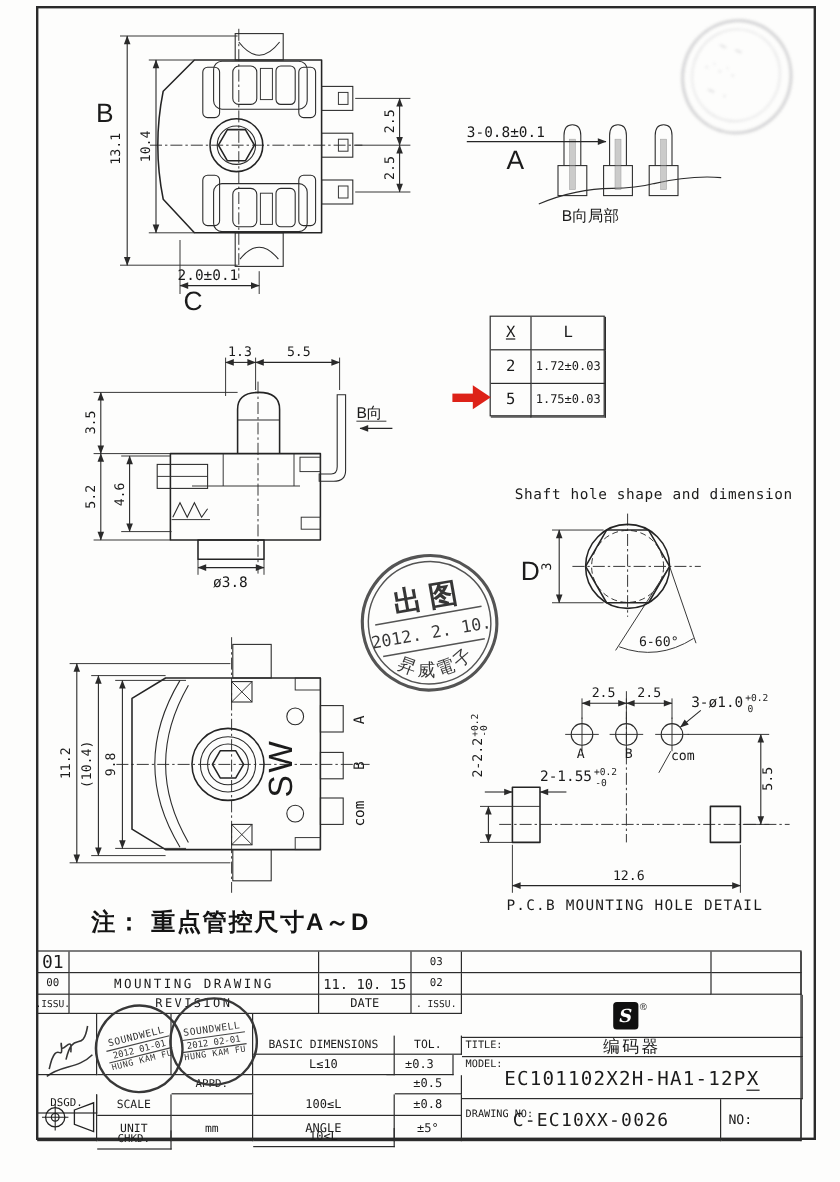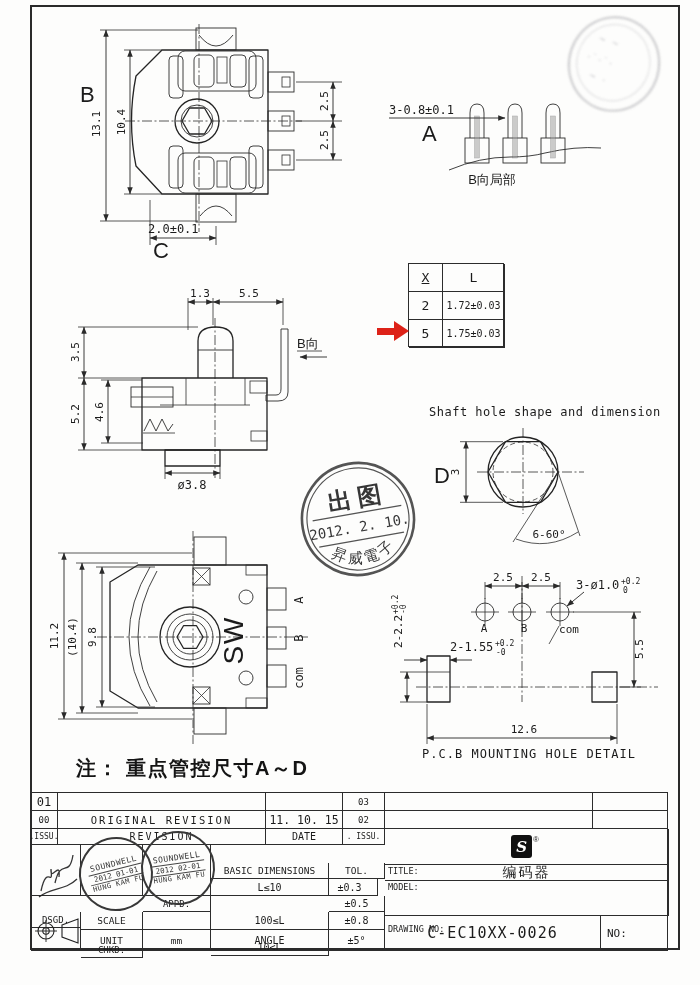--- a/index.html
+++ b/index.html
@@ -347,26 +347,26 @@
       <div class="c2"></div>
     <div class="sq" style="left:30px;top:26px;">~ ~</div>
     <div class="sq" style="left:24px;top:46px;">·˙·˙·</div>
     <div class="sq" style="left:32px;top:64px;">~ ·</div>
   </div>
 
   <div class="abs" id="note">注： 重点管控尺寸A～D</div>
 
   <div class="abs" id="tblock">
 
-    <div class="cell" style="left:0;top:0;width:27px;height:18px;font-size:12px;">01</div>
+    <div class="cell" style="left:0;top:0;width:27px;height:18px;font-size:15px;">01</div>
     <div class="cell" style="left:27px;top:0;width:208px;height:18px;"></div>
     <div class="cell" style="left:235px;top:0;width:77px;height:18px;"></div>
     <div class="cell" style="left:312px;top:0;width:42px;height:18px;font-size:9px;">03</div>
     <div class="cell" style="left:0;top:18px;width:27px;height:18px;font-size:9px;">00</div>
-    <div class="cell" style="left:27px;top:18px;width:208px;height:18px;letter-spacing:2px;font-size:10.5px;">ORIGINAL REVISION</div>
+    <div class="cell" style="left:27px;top:18px;width:208px;height:18px;letter-spacing:2px;font-size:10.5px;">MOUNTING DRAWING</div>
     <div class="cell" style="left:235px;top:18px;width:77px;height:18px;font-size:11.5px;">11. 10. 15</div>
     <div class="cell" style="left:312px;top:18px;width:42px;height:18px;font-size:9px;">02</div>
     <div class="cell" style="left:0;top:36px;width:27px;height:16px;font-size:8px;">.ISSU.</div>
     <div class="cell" style="left:27px;top:36px;width:208px;height:16px;letter-spacing:2px;">REVISION</div>
     <div class="cell" style="left:235px;top:36px;width:77px;height:16px;">DATE</div>
     <div class="cell" style="left:312px;top:36px;width:42px;height:16px;font-size:8px;">. ISSU.</div>
 
     <div class="cell" style="left:354px;top:0;width:208px;height:18px;"></div>
     <div class="cell" style="left:562px;top:0;width:75px;height:18px;"></div>
     <div class="cell" style="left:354px;top:18px;width:208px;height:18px;"></div>
@@ -398,20 +398,21 @@
     <div class="cell" style="left:354px;top:36px;width:284px;height:36px;">
       <span class="logo">S</span>
         <span class="reg">®</span>
     </div>
     <div class="cell" style="left:354px;top:72px;width:284px;height:16px;">
       <span class="sl">TITLE:</span>
       <span class="cjk" style="font-size:14px;letter-spacing:2px;">编码器</span>
     </div>
     <div class="cell" style="left:354px;top:88px;width:284px;height:35px;">
       <span class="sl">MODEL:</span>
+      <span style="font-size:16px;letter-spacing:1px;"><span>EC101102X2H-HA1-12P</span><span class="u">X</span></span>
     </div>
     <div class="cell" style="left:354px;top:123px;width:216px;height:35px;">
       <span class="sl" style="top:8px;">DRAWING NO:</span>
       <span style="font-size:15px;letter-spacing:1px;">C-EC10XX-0026</span>
     </div>
     <div class="cell" style="left:570px;top:123px;width:67px;height:35px;justify-content:flex-start;padding-left:6px;">
       <span style="font-size:11px;">NO:</span>
     </div>
 
     <div class="stampc" style="left:48px;top:44px;transform:rotate(-14deg);">

